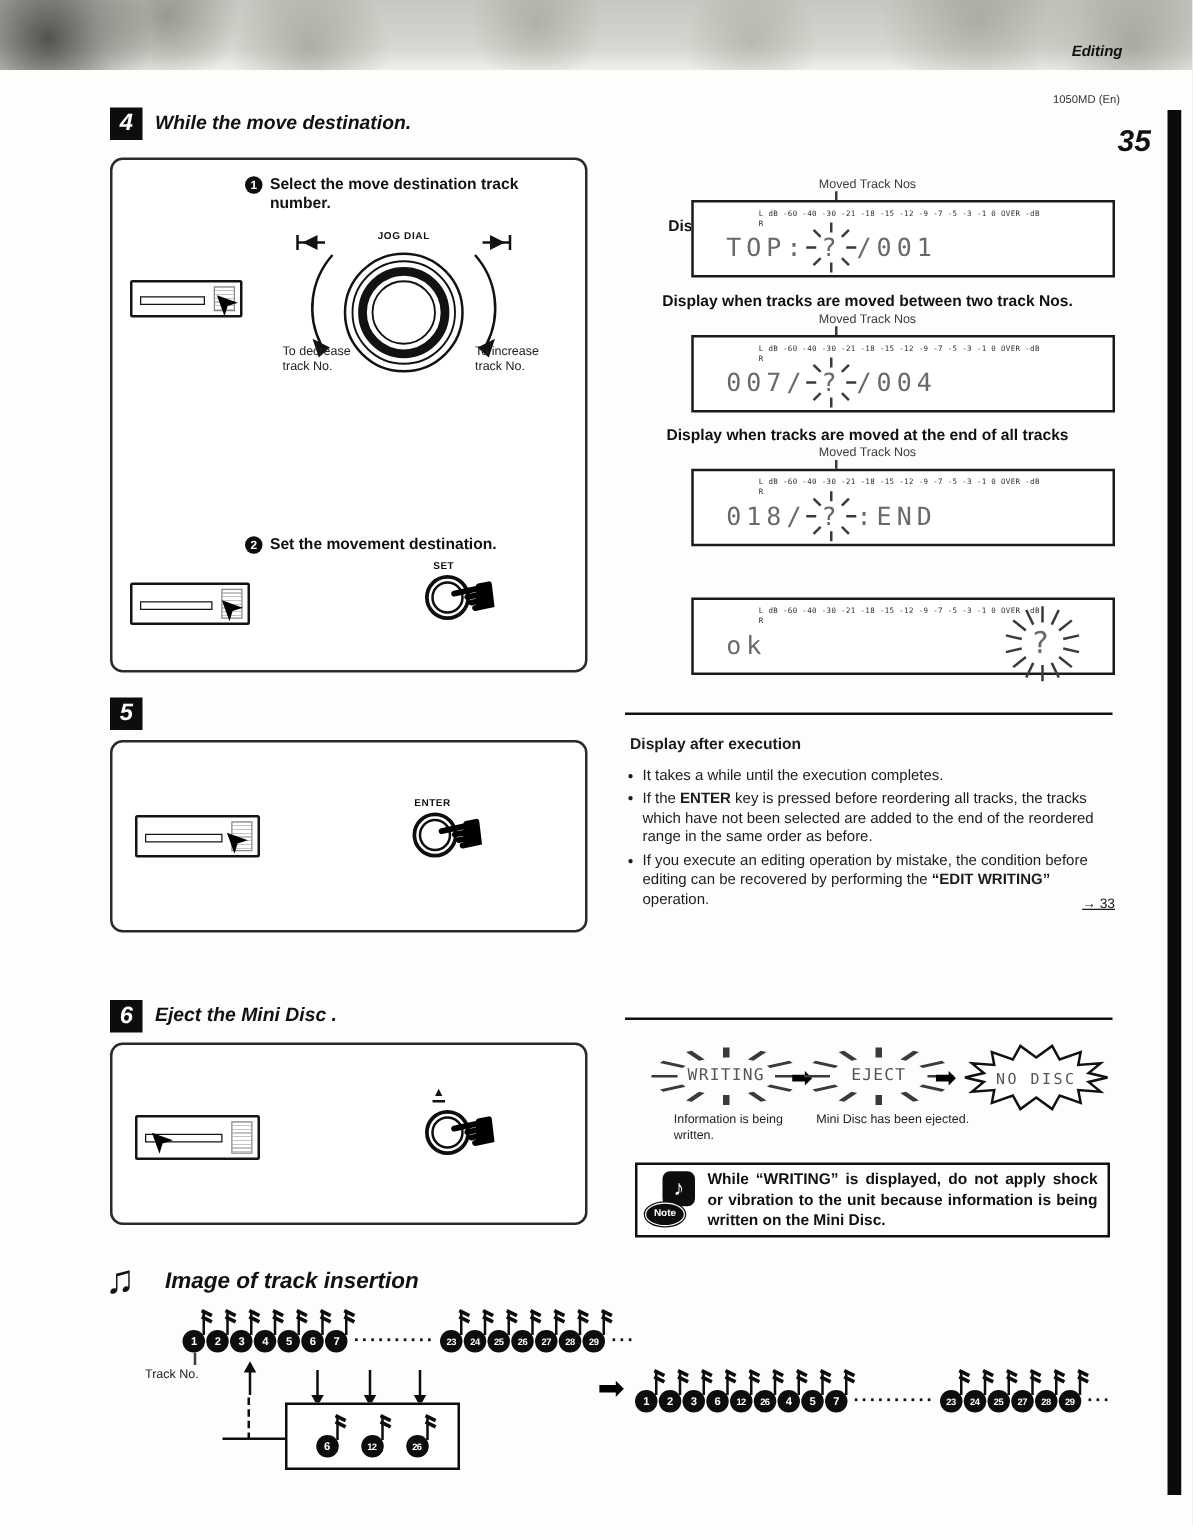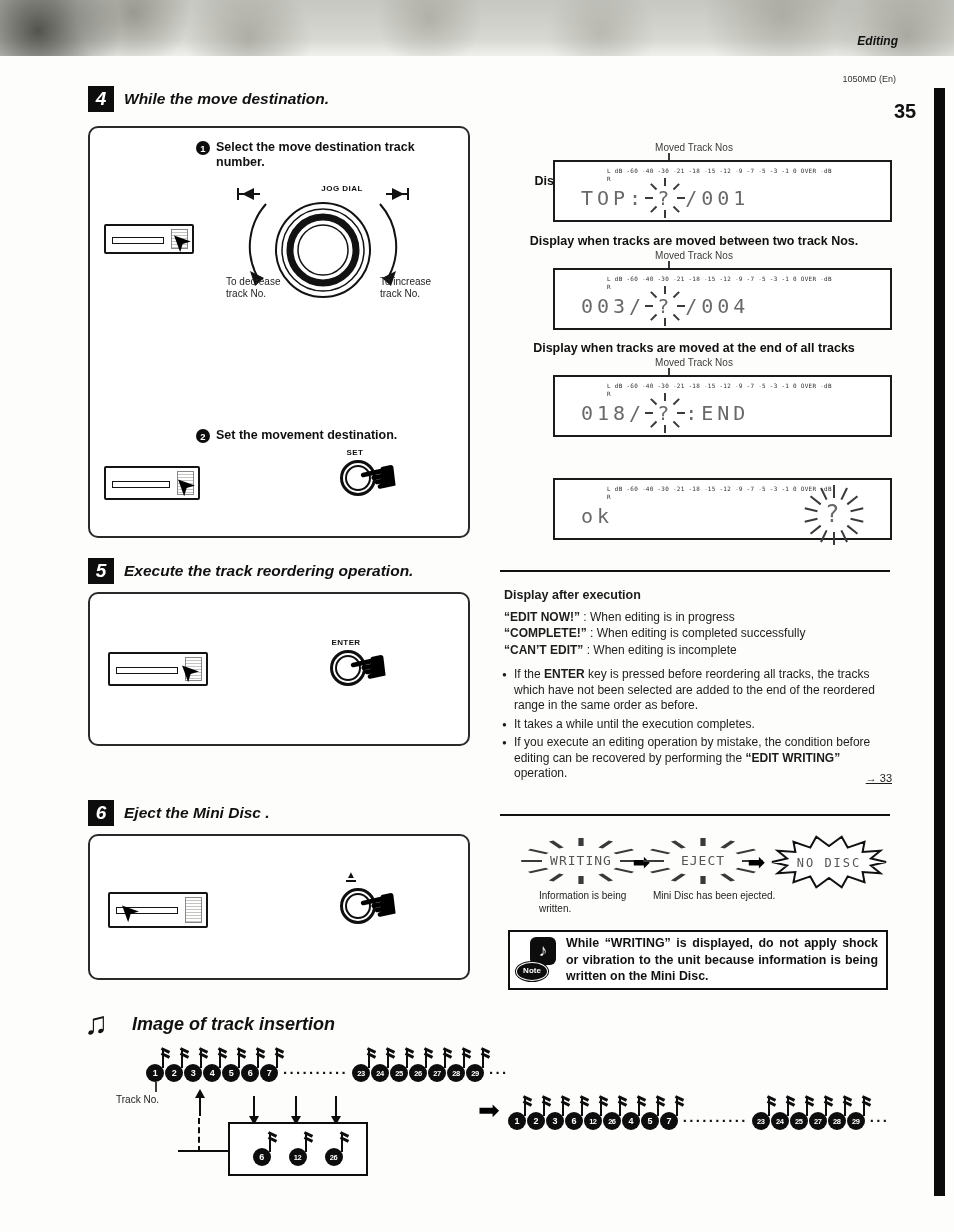--- a/index.html
+++ b/index.html
@@ -15,21 +15,21 @@
       radial-gradient(circle at 26% 70%, rgba(110,110,100,.40), rgba(110,110,100,0) 9%),
       radial-gradient(circle at 45% 35%, rgba(120,120,110,.35), rgba(120,120,110,0) 10%),
       radial-gradient(circle at 63% 60%, rgba(120,120,110,.30), rgba(120,120,110,0) 9%),
       radial-gradient(circle at 82% 30%, rgba(110,110,100,.35), rgba(110,110,100,0) 10%),
       radial-gradient(circle at 95% 65%, rgba(100,100,90,.40), rgba(100,100,90,0) 8%),
       linear-gradient(#c7c7c1, #d8d8d2 70%, #efefec);}
   .right-bar{left:934px;top:88px;width:11px;height:1108px;background:#0b0b0b;}
 
   .sec-label{right:56px;top:34px;font-size:12px;font-weight:bold;font-style:italic;}
   .model{right:58px;top:74px;font-size:9px;color:#333;}
-  .pageno{left:894px;top:100px;font-size:20px;font-weight:bold;}
+  .pageno{left:894px;top:100px;font-size:24px;font-weight:bold;font-style:italic;}
 
   
   .step{display:flex;align-items:center;gap:10px;}
   .stepnum{width:26px;height:26px;background:#0d0d0d;color:#fff;font-weight:bold;font-style:italic;
            font-size:19px;display:flex;align-items:center;justify-content:center;flex:none;}
   .steptitle{font-size:15.5px;font-weight:bold;font-style:italic;}
 
   .obox{border:2px solid #2a2a2a;border-radius:10px;background:#fff;}
 
   .subline{display:flex;gap:6px;font-size:12.5px;font-weight:bold;line-height:15px;}
@@ -42,21 +42,21 @@
                  background:repeating-linear-gradient(#fff 0 2px,#c4c4c0 2px 3px);}
   .cursor{display:inline-block;font-size:24px;line-height:20px;color:#000;transform:rotate(-135deg);}
 
   .blabel{font-size:8px;font-weight:bold;letter-spacing:.4px;text-align:center;}
   .pbtn{width:30px;height:30px;border:3px solid #0e0e0e;border-radius:50%;}
   .pbtn::after{content:"";position:absolute;inset:2px;border:2px solid #0e0e0e;border-radius:50%;}
   .hand{font-size:46px;line-height:40px;color:#000;display:inline-block;transform:rotate(-12deg);}
   .ejsym{font-size:10px;line-height:9px;border-bottom:2.5px solid #111;padding-bottom:1px;font-weight:bold;}
 
   .side-label{font-size:10px;color:#222;line-height:12px;width:74px;}
-  .jog-label{font-size:8px;font-weight:bold;letter-spacing:.5px;text-align:right;width:80px;}
+  .jog-label{font-size:8px;font-weight:bold;letter-spacing:.5px;text-align:center;width:80px;}
 
   
   .cap{width:384px;text-align:center;font-weight:bold;font-size:12.5px;}
   .ptr{width:384px;text-align:center;font-size:10px;color:#3c3c3c;}
   .vptr{width:1.5px;background:#3c3c3c;}
   .lcd{width:335px;height:58px;border:2px solid #1a1a1a;background:#fff;}
   .meter{left:52px;top:5px;font-family:"DejaVu Sans Mono",monospace;font-size:6.5px;letter-spacing:.3px;
          color:#2e2e2e;white-space:nowrap;transform:scale(.92);transform-origin:left top;position:absolute;}
   .meter.r{top:13px;}
   .lcdrow{position:absolute;left:26px;top:24px;font-family:"DejaVu Sans Mono",monospace;font-size:20px;
@@ -192,21 +192,21 @@
             <i style="transform: rotate(315deg) translateY(12px); height: 8px;"></i>
           </span><span>?</span></span><span>/001</span></div>
   </div>
 
   <div class="abs cap" style="left:502px;top:234px;">Display when tracks are moved between two track Nos.</div>
   <div class="abs ptr" style="left:502px;top:250px;">Moved Track Nos</div>
   <div class="abs vptr" style="left:668px;top:261px;height:16px;"></div>
   <div class="abs lcd" style="left:553px;top:268px;">
     <div class="meter">L dB -60 -40 -30 -21 -18 -15 -12 -9 -7 -5 -3 -1 0 OVER -dB</div>
     <div class="meter r">R</div>
-    <div class="lcdrow"><span>003/</span><span class="q"><span class="rays">
+    <div class="lcdrow"><span>007/</span><span class="q"><span class="rays">
             <i style="transform: rotate(0deg) translateY(12px); height: 8px;"></i>
             <i style="transform: rotate(45deg) translateY(12px); height: 8px;"></i>
             <i style="transform: rotate(90deg) translateY(12px); height: 8px;"></i>
             <i style="transform: rotate(135deg) translateY(12px); height: 8px;"></i>
             <i style="transform: rotate(180deg) translateY(12px); height: 8px;"></i>
             <i style="transform: rotate(225deg) translateY(12px); height: 8px;"></i>
             <i style="transform: rotate(270deg) translateY(12px); height: 8px;"></i>
             <i style="transform: rotate(315deg) translateY(12px); height: 8px;"></i>
           </span><span>?</span></span><span>/004</span></div>
   </div>
@@ -246,42 +246,35 @@
             <i style="transform: rotate(231.429deg) translateY(17px); height: 13px;"></i>
             <i style="transform: rotate(257.143deg) translateY(17px); height: 13px;"></i>
             <i style="transform: rotate(282.857deg) translateY(17px); height: 13px;"></i>
             <i style="transform: rotate(308.571deg) translateY(17px); height: 13px;"></i>
             <i style="transform: rotate(334.286deg) translateY(17px); height: 13px;"></i>
           </span><span>?</span></span></div>
   </div>
 
   <div class="abs step" style="left:88px;top:558px;">
     <span class="stepnum">5</span>
-    <span class="steptitle">Execute the track reordering operation.</span>
   </div>
   <div class="abs obox" style="left:88px;top:592px;width:378px;height:150px;">
     <div class="abs device" style="left:18px;top:58px;width:96px;height:30px;"></div>
     <span class="abs cursor" style="left:88px;top:68px;">➤</span>
     <div class="abs blabel" style="left:236px;top:44px;width:40px;">ENTER</div>
     <div class="abs pbtn" style="left:240px;top:56px;"></div>
     <span class="abs hand" style="left:258px;top:54px;">☚</span>
   </div>
 
   <div class="abs rule" style="left:500px;top:570px;width:390px;"></div>
   <div class="abs ae" style="left:504px;top:588px;">
     <div class="ae-h">Display after execution</div>
-    <div>
-
-    <div class="status-line"><span class="term">“EDIT NOW!”</span><span> : When editing is in progress</span></div>
-        <div class="status-line"><span class="term">“COMPLETE!”</span><span> : When editing is completed successfully</span></div>
-        <div class="status-line"><span class="term">“CAN’T EDIT”</span><span> : When editing is incomplete</span></div>
-      </div>
     <div class="bullets">
+        <div class="bullet"><span>It takes a while until the execution completes.</span></div>
         <div class="bullet"><span>If the </span><span class="b">ENTER</span><span> key is pressed before reordering all tracks, the tracks which have not been selected are added to the end of the reordered range in the same order as before.</span></div>
-        <div class="bullet"><span>It takes a while until the execution completes.</span></div>
         <div class="bullet"><span>If you execute an editing operation by mistake, the condition before editing can be recovered by performing the </span><span class="b">“EDIT WRITING”</span><span> operation.</span></div>
       </div>
     <div class="pref">→ 33</div>
   </div>
 
   <div class="abs step" style="left:88px;top:800px;">
     <span class="stepnum">6</span>
     <span class="steptitle">Eject the Mini Disc .</span>
   </div>
   <div class="abs obox" style="left:88px;top:834px;width:378px;height:142px;">

